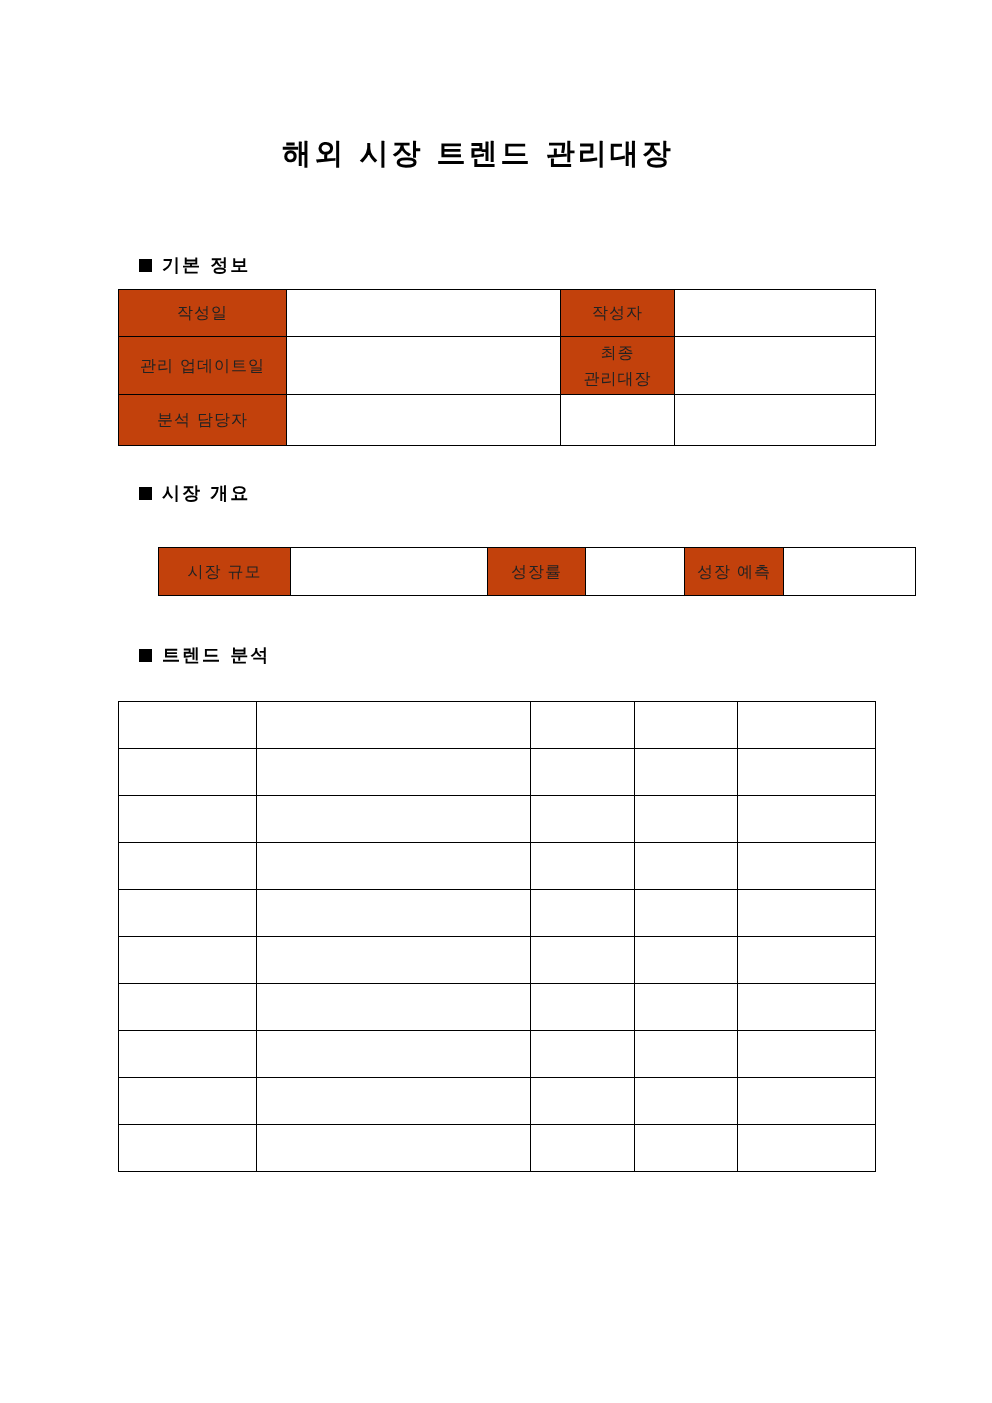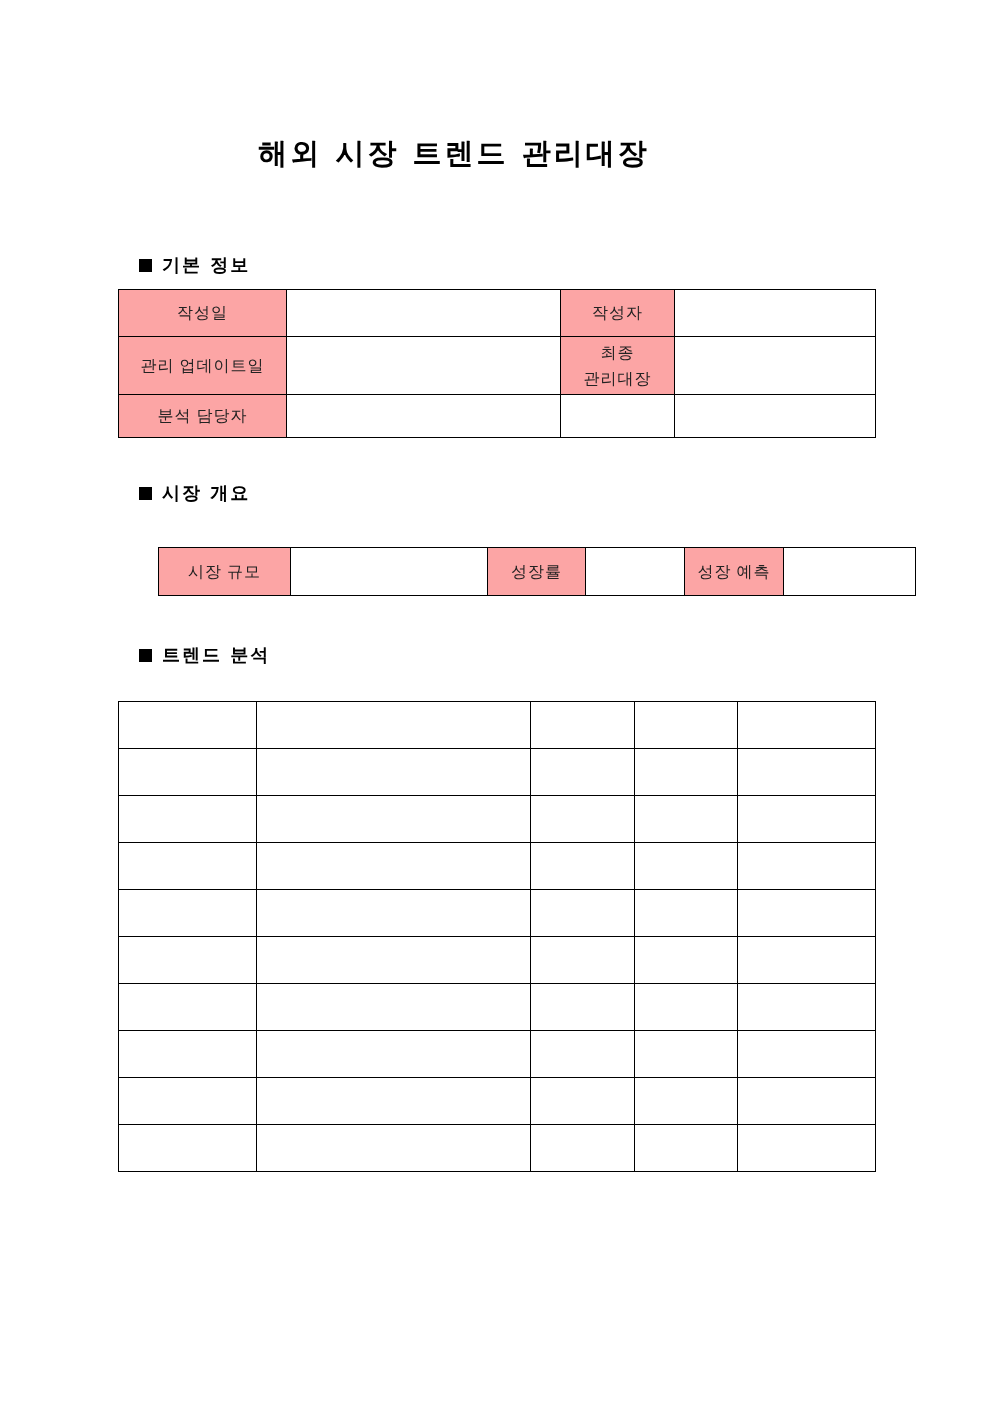--- a/index.html
+++ b/index.html
@@ -2,38 +2,38 @@
 <html><head>
 <meta charset="utf-8">
 <style>
   html, body { margin: 0; padding: 0; background: #ffffff; }
   body {
     width: 992px; height: 1403px; position: relative; overflow: hidden;
     font-family: "DejaVu Sans", "Liberation Sans", sans-serif; color: #000;
   }
   .title {
     position: absolute; left: 0; top: 134px; width: 908px; text-align: center;
-    font-size: 29px; font-weight: bold; letter-spacing: 3px;
+    font-size: 29px; font-weight: bold; letter-spacing: 3px; padding-left: 24px;
   }
   .section-heading {
     position: absolute; left: 119px; font-size: 18px; font-weight: bold;
     display: flex; align-items: center; padding-left: 20px;
   }
   .section-heading .sq {
     display: inline-block; width: 13px; height: 13px; background: #000; margin-right: 10px;
   }
   .section-heading .txt { letter-spacing: 2px; }
   table.grid {
     position: absolute; left: 118px; border-collapse: collapse; table-layout: fixed;
   }
   table.grid td {
     border: 1.5px solid #000; padding: 0; text-align: center; vertical-align: middle;
     font-size: 16px; line-height: 26px; color: #222;
   }
-  table.grid td.hd { background: #fca5a5; font-family: Liberation Serif, serif; }
+  table.grid td.hd { background: #c2410c; }
   .cell-text { letter-spacing: 1px; }
 </style>
 </head>
 <body>
 
 <div class="title">해외 시장 트렌드 관리대장</div>
 
 <div class="section-heading" style="top:253px;">
   <span class="sq"></span>
   <span class="txt">기본 정보</span>
@@ -54,21 +54,21 @@
   </tr>
   <tr style="height:58px">
     <td class="hd"><span class="cell-text">관리 업데이트일</span></td>
     <td></td>
     <td class="hd">
       <div class="cell-text">최종</div>
       <div class="cell-text">관리대장</div>
     </td>
     <td></td>
   </tr>
-  <tr style="height:43px">
+  <tr style="height:51px">
     <td class="hd"><span class="cell-text">분석 담당자</span></td>
     <td></td>
     <td></td>
     <td></td>
   </tr>
 </tbody>
   </table>
 
 <div class="section-heading" style="top:481px;">
   <span class="sq"></span>

